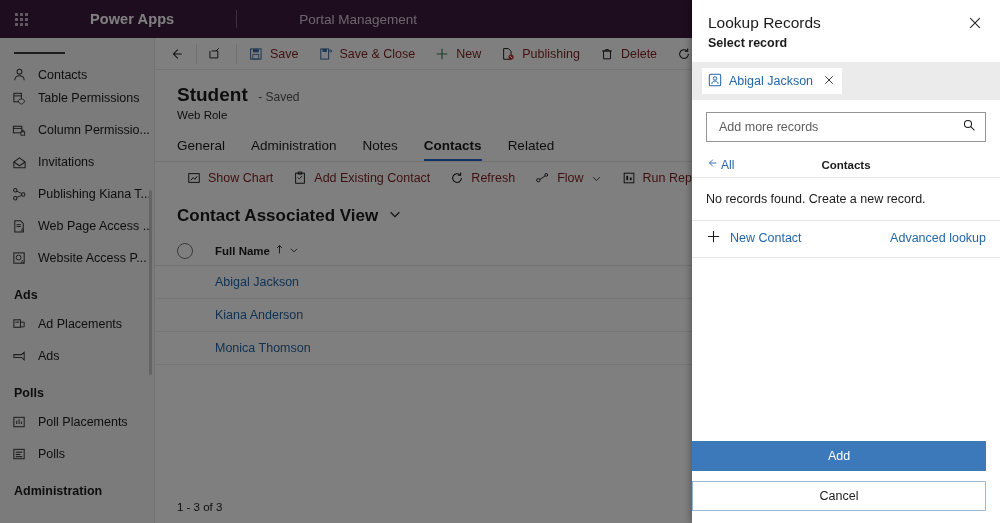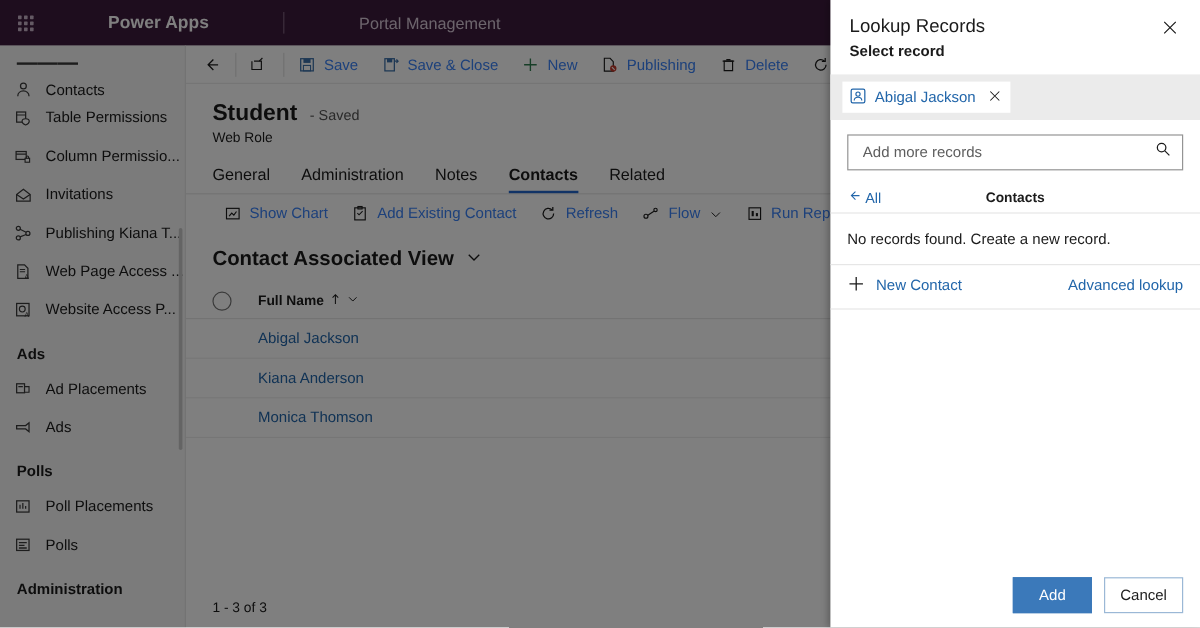--- a/index.html
+++ b/index.html
@@ -51,21 +51,21 @@
     font-size: 12.5px; font-weight: 700; color: #1b1b1b;
   }
   .nav-scroll { position: absolute; right: 2px; top: 152px; width: 3px; height: 185px; background: #c8c8c8; border-radius: 2px; }
 
   
   .content { position: absolute; top: 38px; left: 155px; width: 845px; height: 485px; background: #ffffff; }
 
   .cmdbar { height: 32px; display: flex; align-items: center; border-bottom: 1px solid #eaeaea; padding-left: 4px; }
   .cmd {
     display: flex; align-items: center; gap: 7px; height: 32px; padding: 0 10px;
-    font-size: 12.5px; color: #3b82f6; white-space: nowrap;
+    font-size: 12.5px; color: #7f1d1d; white-space: nowrap;
   }
   .cmd .g { display: flex; align-items: center; }
   .cmd-sep { width: 1px; height: 20px; background: #e0e0e0; margin: 0 2px; }
 
   .form-head { padding: 14px 0 0 22px; }
   .rec-title { font-size: 19px; font-weight: 700; color: #1b1b1b; display: inline-block; }
   .rec-state { font-size: 12px; color: #555; margin-left: 6px; }
   .rec-sub { font-size: 11.5px; color: #1b1b1b; margin-top: 3px; }
 
   .tabs { display: flex; align-items: flex-end; gap: 4px; padding: 10px 0 0 22px; height: 40px; }
@@ -139,21 +139,21 @@
   }
   .lk-empty { padding: 14px 14px; font-size: 12.5px; color: #1b1b1b; border-bottom: 1px solid #e6e6e6; }
   .lk-actions {
     display: flex; align-items: center; justify-content: space-between;
     padding: 8px 14px 10px 14px; border-bottom: 1px solid #e6e6e6;
   }
   .lk-new { display: flex; align-items: center; gap: 9px; font-size: 12.5px; color: #2266aa; }
   .lk-plus { font-size: 17px; color: #1b1b1b; line-height: 1; }
   .lk-adv { font-size: 12.5px; color: #2266aa; }
 
-  .panel-footer { position: absolute; left: 0; right: 0; bottom: 12px; display: flex; justify-content: flex-end; gap: 10px; padding-right: 14px; }
+  .panel-footer { position: absolute; left: 0; right: 0; bottom: 12px; display: flex; justify-content: flex-end; gap: 10px; padding-right: 14px; flex-direction: column; }
   .btn { height: 30px; min-width: 66px; font-size: 12.5px; display: flex; align-items: center; justify-content: center; font-family: "Liberation Sans", sans-serif; }
   .btn-primary { background: #3b79ba; color: #ffffff; border: 1px solid #3b79ba; }
   .btn-default { background: #ffffff; color: #1b1b1b; border: 1px solid #9bb8d6; }
 </style>
 </head>
 <body>
 
 <div id="root">
 
   <div id="app">

